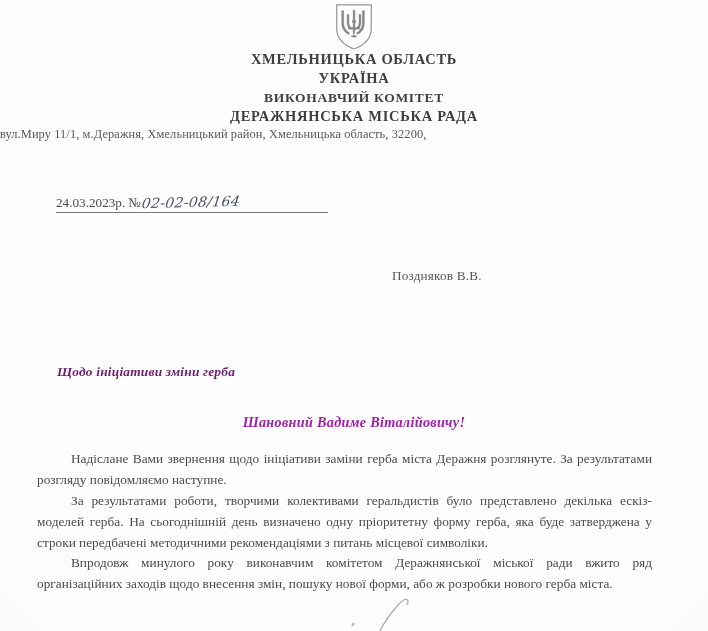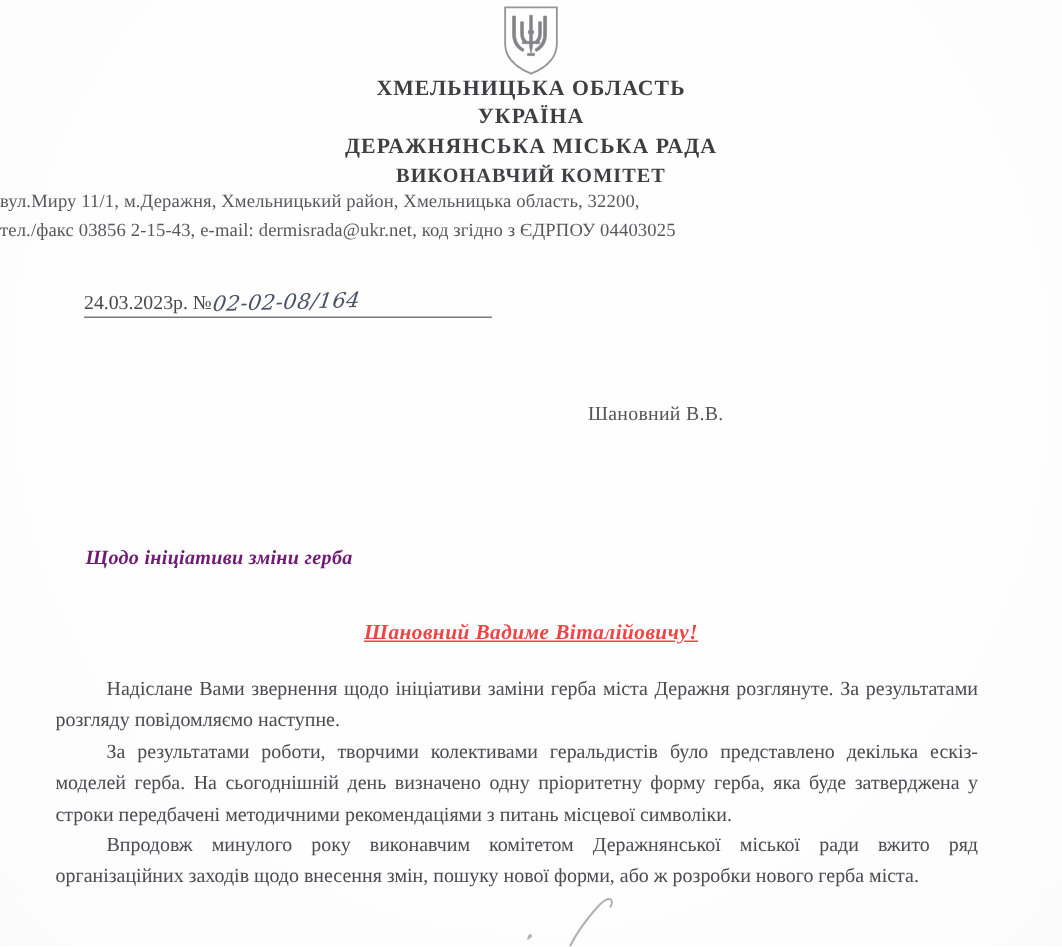--- a/index.html
+++ b/index.html
@@ -137,23 +137,22 @@
   
   .salutation {
     position: absolute;
     top: 414px;
     left: 0;
     right: 0;
     text-align: center;
     font-weight: bold;
     font-style: italic;
     font-size: 14.2px;
-    color: #ef4444;
+    color: #a21caf;
     letter-spacing: 0.3px;
-    text-decoration: underline;
   }
 
   
   .body {
     position: absolute;
     top: 449px;
     left: 37px;
     width: 615px;
   }
   .body p {
@@ -201,38 +200,37 @@
         <path d="M14.0 24.6 h12.0 v1.6 h-12.0 z"></path>
 
         <path d="M17.6 33.0 h4.8 v1.5 h-4.8 z"></path>
       </g>
     </svg>
   </div>
 
   <div class="letterhead">
     <div class="lh-line lh-2">ХМЕЛЬНИЦЬКА ОБЛАСТЬ</div>
     <div class="lh-line lh-1">УКРАЇНА</div>
+    <div class="lh-line lh-4">ВИКОНАВЧИЙ КОМІТЕТ</div>
     <div class="lh-line lh-3">ДЕРАЖНЯНСЬКА МІСЬКА РАДА</div>
-    <div class="lh-line lh-4">ВИКОНАВЧИЙ КОМІТЕТ</div>
   </div>
 
   <div class="contact">
     <div class="contact-line">вул.Миру 11/1,  м.Деражня, Хмельницький район, Хмельницька область, 32200,</div>
-    <div class="contact-line">тел./факс 03856  2-15-43, e-mail: dermisrada@ukr.net, код  згідно з ЄДРПОУ  04403025</div>
   </div>
 
   <div class="refblock">
     <div class="ref-row1">
       <span>24.03.2023р.</span>
       <span>№</span><span class="ref-hand">02-02-08/164</span>
       <span class="ref-rule"></span>
     </div>
   </div>
 
-  <div class="addressee">Шановний В.В.</div>
+  <div class="addressee">Поздняков В.В.</div>
 
   <div class="subject">Щодо ініціативи зміни герба</div>
 
   <div class="salutation">Шановний Вадиме Віталійовичу!</div>
 
   <div class="body">
     <p>Надіслане Вами звернення щодо ініціативи заміни герба міста Деражня розглянуте. За результатами розгляду повідомляємо наступне.</p>
     <p>За результатами роботи, творчими колективами геральдистів було представлено декілька ескіз-моделей герба. На сьогоднішній день визначено одну пріоритетну форму герба, яка буде затверджена у строки передбачені методичними рекомендаціями з питань місцевої символіки.</p>
     <p>Впродовж минулого року виконавчим комітетом Деражнянської міської ради вжито ряд організаційних заходів щодо внесення змін, пошуку нової форми, або ж розробки нового герба міста.</p>
   </div>

